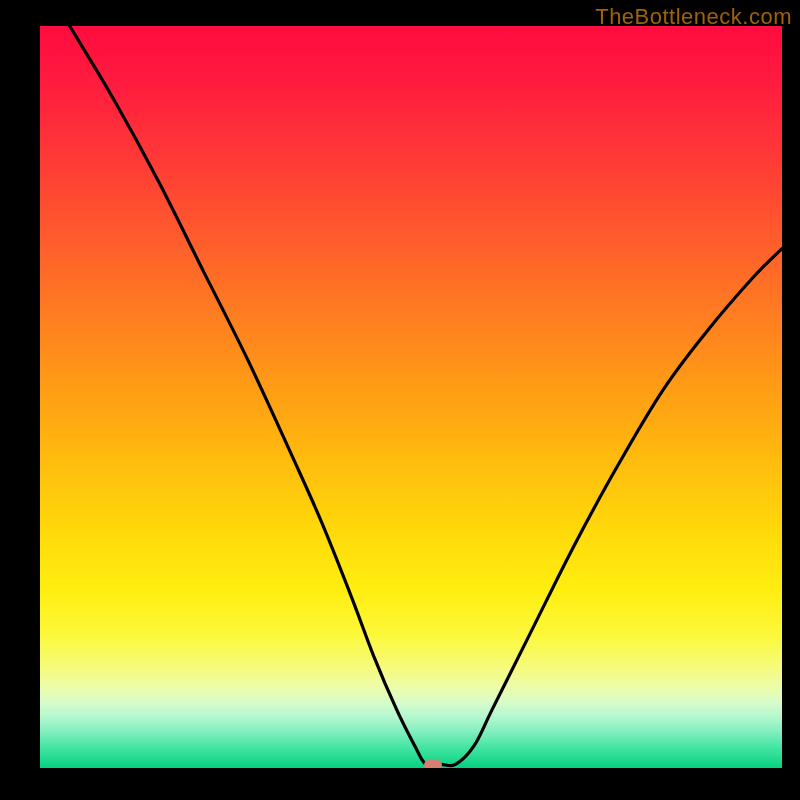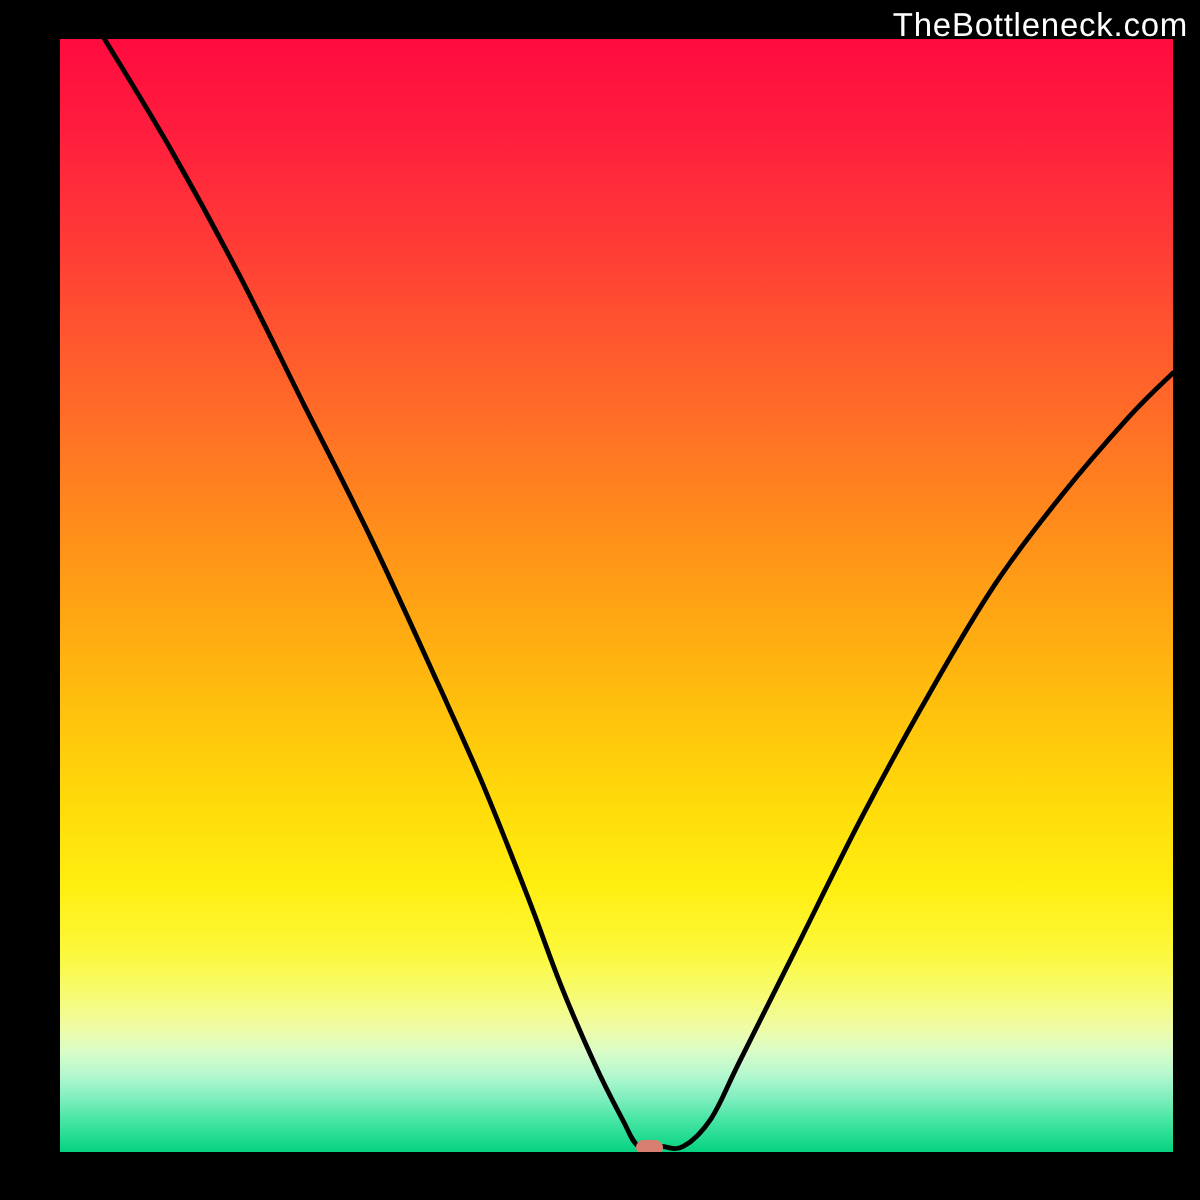--- a/index.html
+++ b/index.html
@@ -14,21 +14,21 @@
   .frame {
     position: relative;
     width: 800px;
     height: 800px;
     background: #000;
   }
   .watermark {
     position: absolute;
     top: 4px;
     right: 8px;
-    color: #ffffff;
+    color: #a16207;
     font-size: 22px;
     font-weight: 500;
     letter-spacing: 0.5px;
     z-index: 5;
   }
   .plot-area {
     position: absolute;
     left: 40px;
     top: 26px;
     width: 742px;

